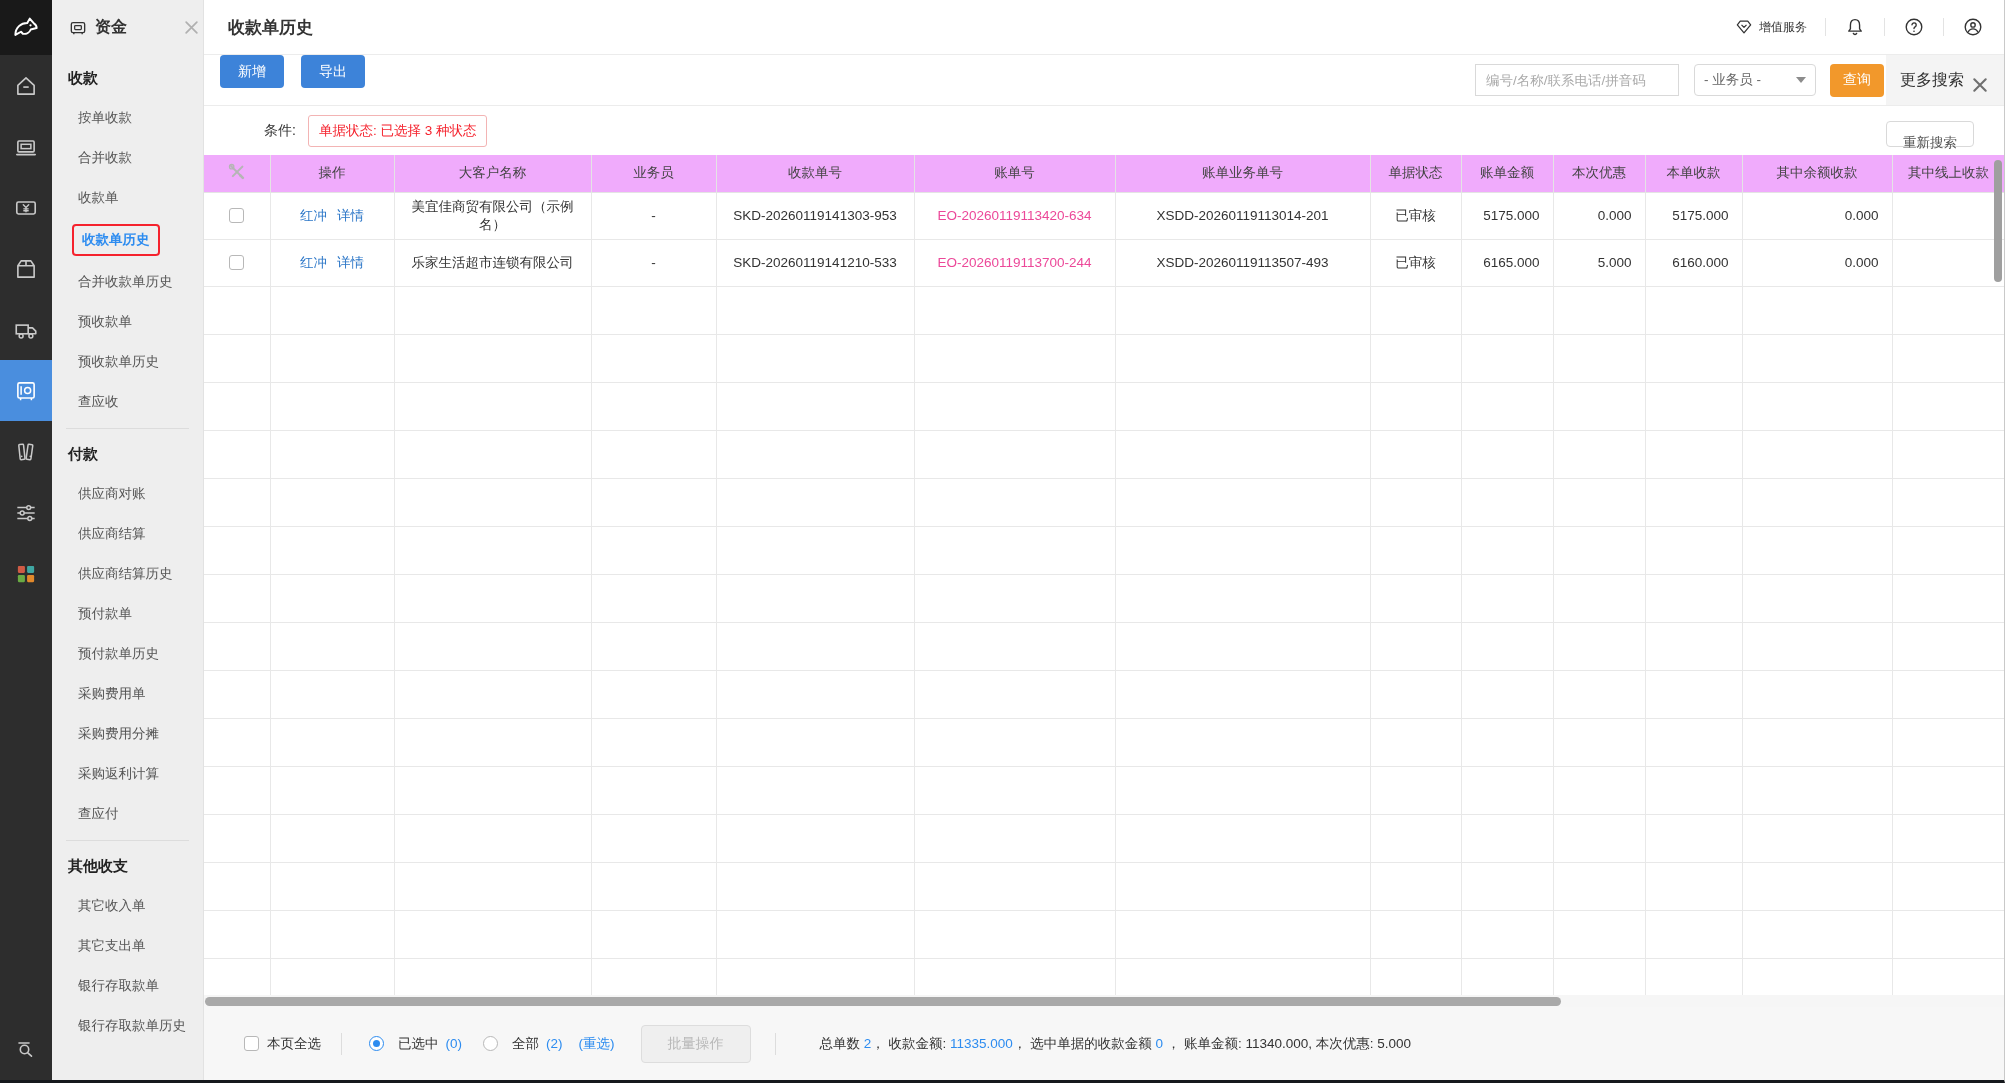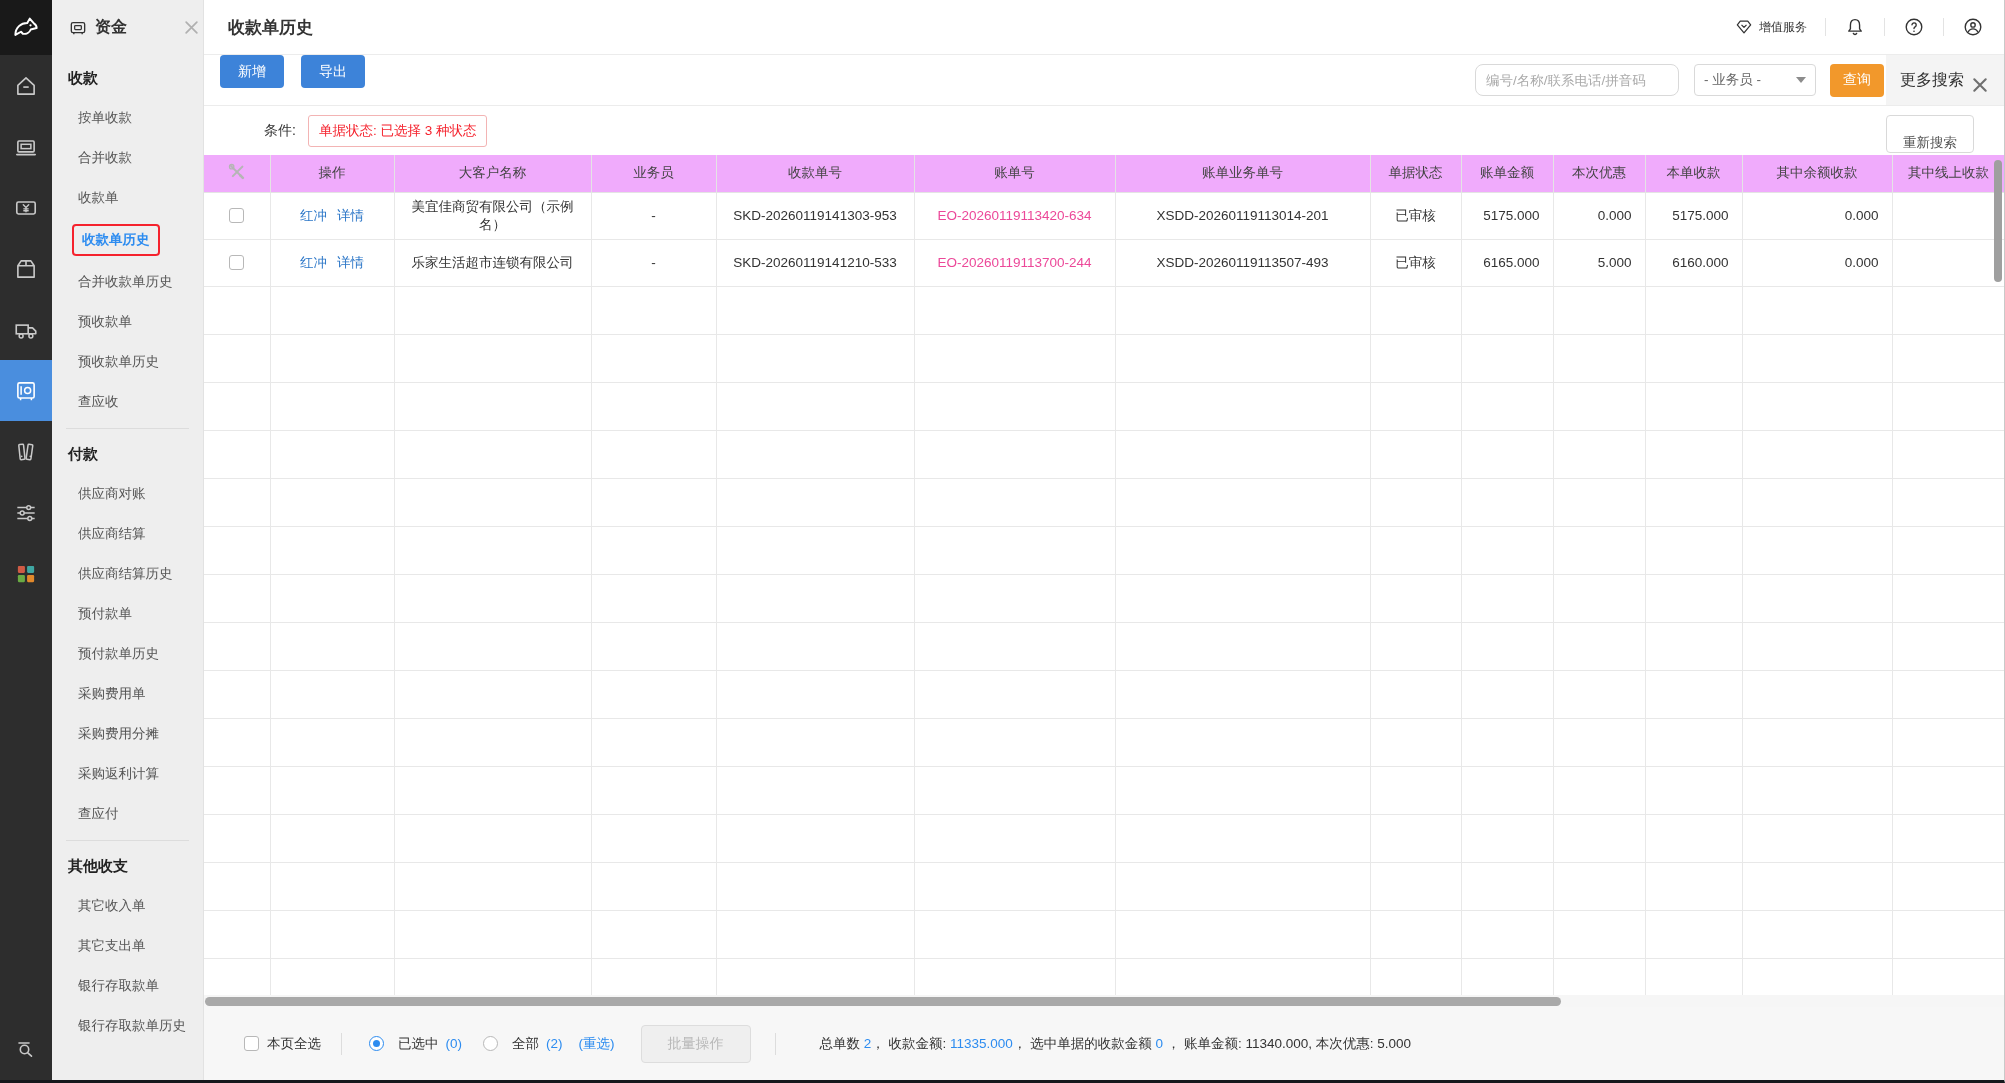--- a/index.html
+++ b/index.html
@@ -38,39 +38,39 @@
   .top-right { display:flex; align-items:center; }
   .vas { display:flex; align-items:center; font-size:12px; color:#333; cursor:pointer; }
   .vas svg { margin-right:5px; }
   .tr-sep { width:1px; height:18px; background:#e3e3e3; margin:0 18px; }
   .tr-icon { cursor:pointer; display:flex; }
 
   
   .toolbar { height:50px; display:flex; align-items:flex-start; padding-left:16px; position:relative; flex-shrink:0; }
   .btn-blue { background:#3d83d9; color:#fff; border:none; border-radius:4px; height:33px; padding:0 18px; font-size:14px; margin-right:17px; cursor:pointer; font-family:inherit; }
   .tb-right { margin-left:auto; display:flex; align-items:center; height:100%; padding-right:120px; }
-  .f-input { width:204px; height:32px; border:1px solid #d9d9d9; border-radius:8px; padding:0 10px; font-size:13.5px; color:#333; font-family:inherit; background:#fff; }
+  .f-input { width:204px; height:32px; border:1px solid #d9d9d9; border-radius:0; padding:0 10px; font-size:13.5px; color:#333; font-family:inherit; background:#fff; }
   .f-input::placeholder { color:#aaa; }
   .f-select { width:122px; height:32px; border:1px solid #d9d9d9; border-radius:4px; margin-left:15px; display:flex; align-items:center; padding:0 9px; color:#666; cursor:pointer; justify-content:space-between; background:#fff; }
   .caret { width:0; height:0; border-left:5px solid transparent; border-right:5px solid transparent; border-top:6px solid #8c8c8c; margin-left:6px; flex-shrink:0; }
   .dategroup { height:32px; border:1px solid #d9d9d9; border-radius:4px; margin-left:15px; display:flex; align-items:center; background:#fff; }
   .dg-select { display:flex; align-items:center; padding:0 10px; height:100%; border-right:1px solid #e4e4e4; color:#444; cursor:pointer; }
   .dg-dates { display:flex; align-items:center; padding:0 10px; color:#333; }
   .dg-dates .d-sep { margin:0 12px; color:#999; }
   .dg-cal { margin-left:10px; display:flex; cursor:pointer; }
   .btn-orange { background:#f2982b; color:#fff; border:none; border-radius:4px; height:33px; padding:0 13px; font-size:14px; margin-left:14px; cursor:pointer; font-family:inherit; }
   .more-panel { position:absolute; right:0; top:0; bottom:0; width:118px; background:#f4f4f4; display:flex; align-items:center; padding-left:14px; }
   .more-link { font-size:16px; color:#333; cursor:pointer; }
   .more-close { margin:10px 0 0 8px; display:flex; cursor:pointer; }
 
   
   .condrow { height:50px; border-top:1px solid #ececec; display:flex; align-items:center; padding-left:60px; position:relative; flex-shrink:0; }
   .cond-label { font-size:14px; color:#333; margin-right:12px; }
   .cond-tag { border:1px solid #f3b4b4; border-radius:3px; color:#f5222d; font-size:13.5px; padding:6px 10px; background:#fff; cursor:pointer; }
-  .btn-research { position:absolute; right:30px; top:9px; height:20px; padding:18px 16px; background:#fff; border:1px solid #d9d9d9; border-radius:4px; font-size:13.5px; color:#555; cursor:pointer; font-family:inherit; }
+  .btn-research { position:absolute; right:30px; top:15px; height:20px; padding:12px 16px; background:#fff; border:1px solid #d9d9d9; border-radius:4px; font-size:13.5px; color:#555; cursor:pointer; font-family:inherit; }
 
   
   .tablewrap { flex:1; overflow:hidden; }
   table { border-collapse:collapse; table-layout:fixed; width:1801px; }
   th { background:#f0abfc; font-weight:normal; color:#444; font-size:13.5px; height:37px; border:1px solid #e4e4e4; border-top:none; text-align:center; overflow:hidden; white-space:nowrap; }
   th:first-child { border-left:none; }
   td { border:1px solid #e8e8e8; border-left:1px solid #ededed; font-size:13.5px; color:#333; height:47px; text-align:center; padding:2px 4px; overflow:hidden; background:#fff; }
   td:first-child { border-left:none; }
   tr.empty td { height:48px; }
   td.num { text-align:right; padding-right:13px; }

